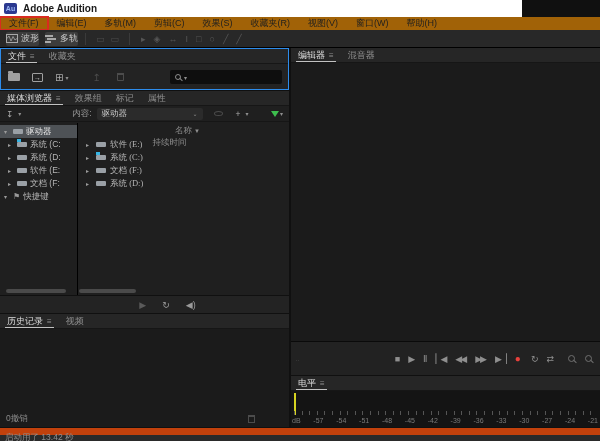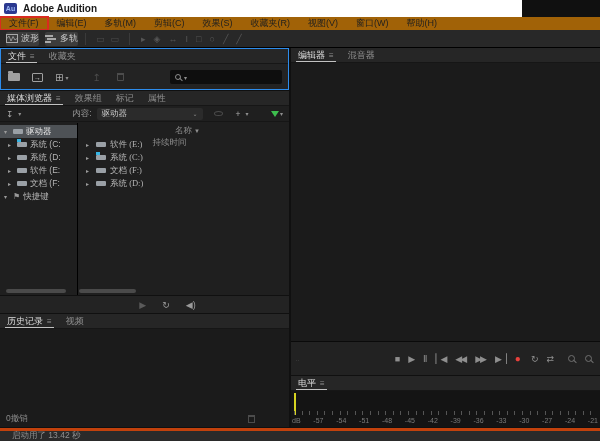--- a/index.html
+++ b/index.html
@@ -89,21 +89,21 @@
 
   
   #levels-panel { top:376px; left:291px; width:309px; height:51px; background:#701a75; }
   .meter-body { position:absolute; top:15px; bottom:0; left:0; right:0; background:#141414; }
   .meter-line { position:absolute; left:3px; top:2px; width:2px; height:22px; background:#D6D321; }
   .tickstrip { position:absolute; left:3px; right:2px; bottom:12px; height:4px;
     background:repeating-linear-gradient(90deg,#555 0,#555 1px,transparent 1px,transparent 7.6px); }
   .scale-labels { position:absolute; left:1px; right:2px; bottom:1px; height:9px; display:flex; justify-content:space-between; font-size:7px; color:#7A7A7A; }
 
   
-  #status-bar { position:absolute; bottom:0; left:0; width:600px; height:13px; background:#2A2A2A; border-top:3px solid #c2410c; display:flex; align-items:center; font-size:8.5px; color:#909090; padding-left:12px; }
+  #status-bar { position:absolute; bottom:0; left:0; width:600px; height:13px; background:#2A2A2A; border-top:7px solid #c2410c; display:flex; align-items:center; font-size:8.5px; color:#909090; padding-left:5px; }
 </style>
 </head>
 <body>
 
 <div class="titlebar">
   <div class="app-logo">Au</div>
   <div class="app-title">Adobe Audition</div>
 </div>
 
 <div class="menubar">

